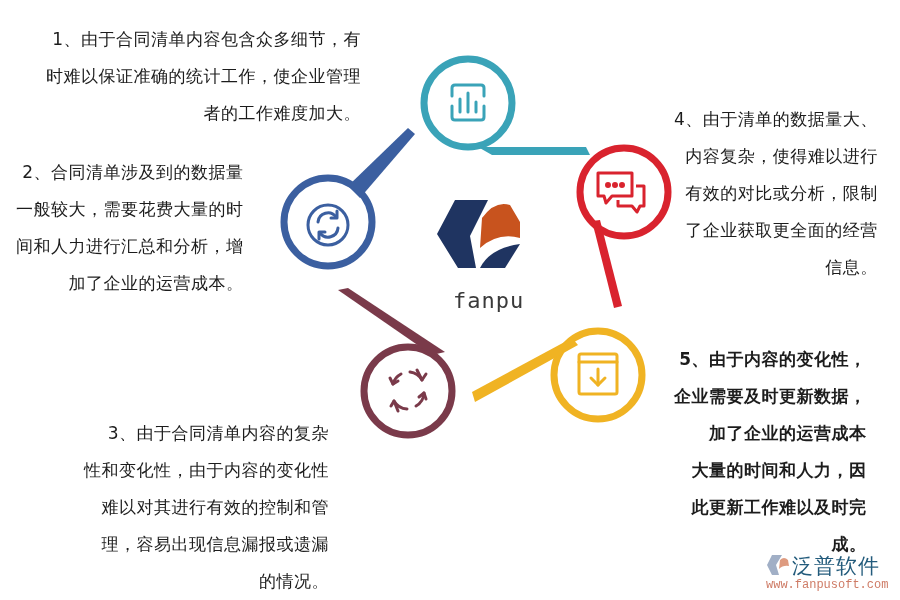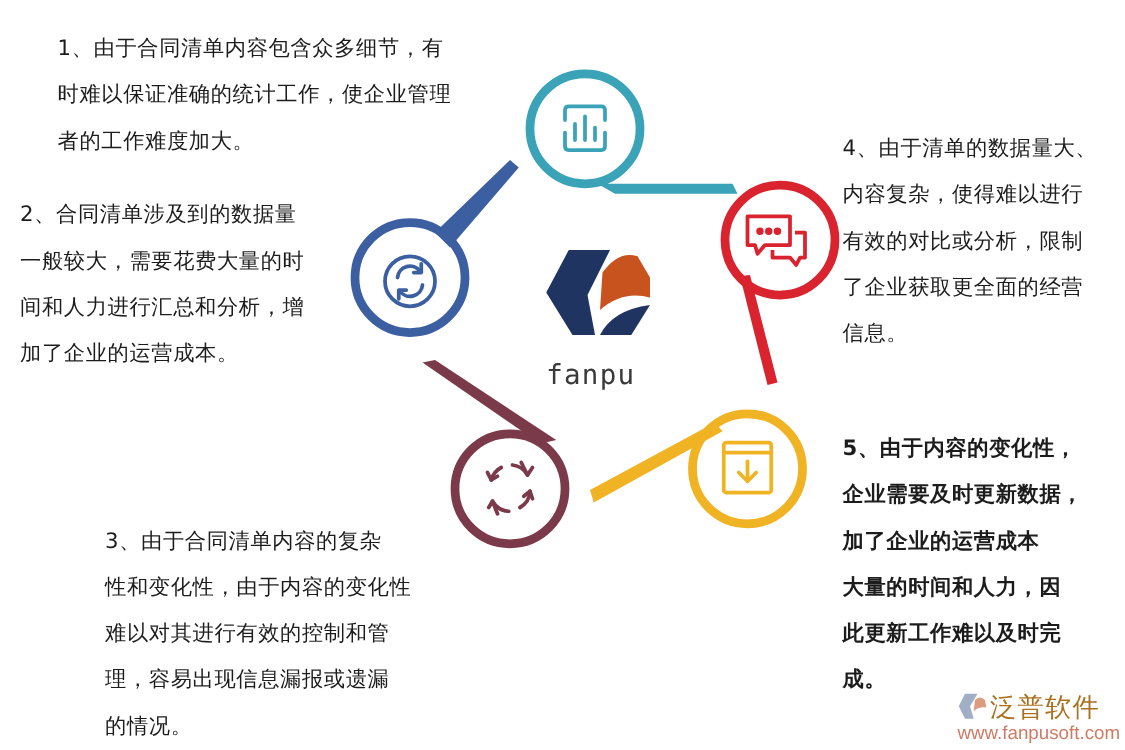--- a/index.html
+++ b/index.html
@@ -1,30 +1,30 @@
 <!DOCTYPE html>
 <html><head>
 <meta charset="utf-8">
 <style>
   html, body { margin: 0; padding: 0; background: #ffffff; }
   body { width: 900px; height: 600px; position: relative; overflow: hidden;
          font-family: "DejaVu Sans", "Liberation Sans", sans-serif; color: #1a1a1a; }
   .diagram { position: absolute; left: 0; top: 0; width: 900px; height: 600px; }
   .text-block { position: absolute; font-size: 17px; line-height: 37px; color: #1c1c1c; letter-spacing: 0.5px; }
-  .text-block .line { display: block; white-space: nowrap; }
+  .text-block .line { display: block; white-space: nowrap; text-align: right; }
   #t1 { left: 46px; top: 21px; }
   #t2 { left: 16px; top: 154px; }
   #t3 { left: 84px; top: 373px; margin-top: 42px; }
   #t4 { left: 674px; top: 101px; }
   #t5 { left: 674px; top: 341px; font-weight: bold; }
-  .brand-label { position: absolute; left: 437px; top: 288px; font-family: "DejaVu Sans Mono", "Liberation Mono", monospace;
+  .brand-label { position: absolute; left: 453px; top: 288px; font-family: "DejaVu Sans Mono", "Liberation Mono", monospace;
                  font-size: 22px; color: #3a3a3a; letter-spacing: 1px; }
   .watermark { position: absolute; right: 10px; bottom: 6px; width: 128px; height: 42px; }
-  .watermark .wm-name { position: absolute; left: 30px; top: 0px; font-size: 21px; color: #a16207; letter-spacing: 1px; opacity: 0.9; }
-  .watermark .wm-url { position: absolute; left: 4px; top: 26px; font-family: Liberation Sans, sans-serif; font-size: 15px; color: #c96d55; opacity: 0.9; }
+  .watermark .wm-name { position: absolute; left: 30px; top: 0px; font-size: 21px; color: #0c4a6e; letter-spacing: 1px; opacity: 0.9; }
+  .watermark .wm-url { position: absolute; left: 4px; top: 26px; font-family: Liberation Mono, monospace; font-size: 12px; color: #c96d55; opacity: 0.9; }
   .watermark .wm-logo { position: absolute; left: 4px; top: 2px; width: 24px; height: 22px; }
 </style>
 </head>
 <body>
 
 <svg class="diagram" width="900" height="600" viewBox="0 0 900 600">
 
   <g fill="none" stroke="#3aa3b8">
     <circle cx="468" cy="103" r="44" stroke-width="7"></circle>
     <path d="M478 147 L586 147 L590 155 L492 155 Z" fill="#3aa3b8" stroke="none"></path>

